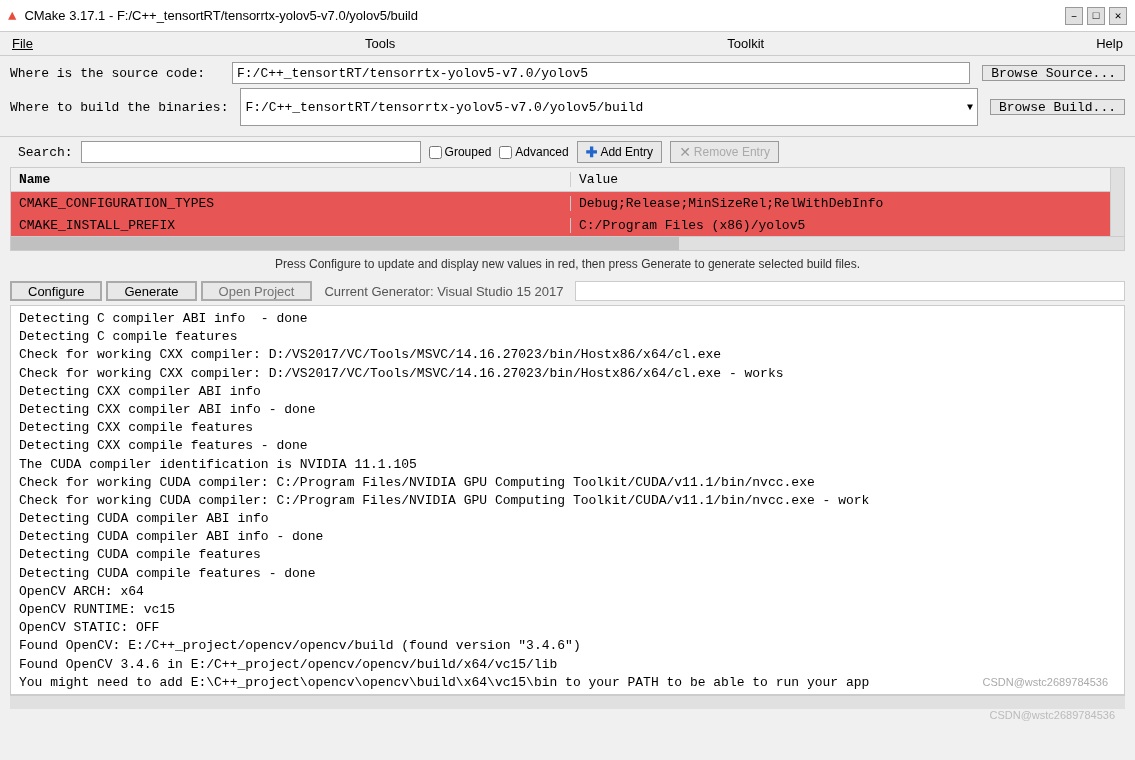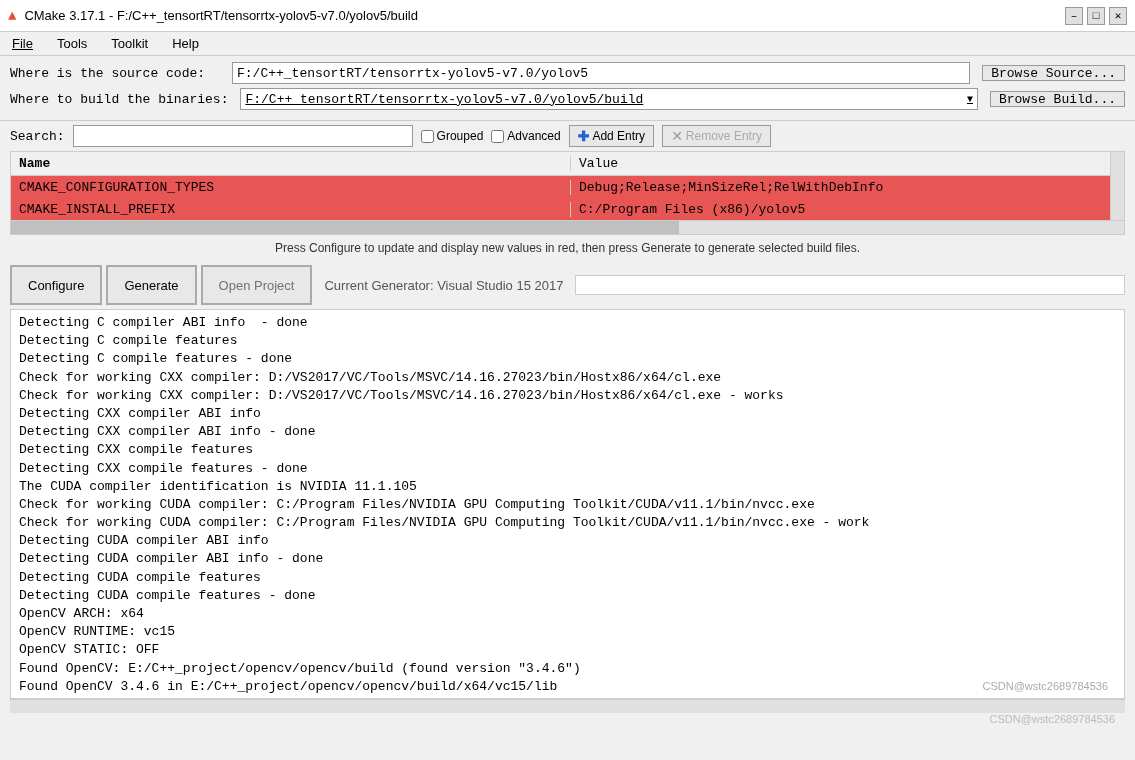--- a/index.html
+++ b/index.html
@@ -42,20 +42,21 @@
       font-size: 11px;
     }
     .menu-bar {
       background: #f0f0f0;
       display: flex;
       padding: 2px 8px;
       gap: 16px;
       height: 24px;
       align-items: center;
       border-bottom: 1px solid #ccc;
+      justify-content: space-between;
     }
     .menu-item {
       font-family: Arial, sans-serif;
       font-size: 13px;
       cursor: pointer;
       color: #000;
       padding: 0 4px;
     }
     .menu-item:first-child { text-decoration: underline; }
     .form-area {
@@ -79,47 +80,47 @@
       flex: 1;
       height: 22px;
       border: 1px solid #999;
       background: #fff;
       padding: 1px 4px;
       font-family: 'Courier New', Courier, monospace;
       font-size: 13px;
     }
     .form-input-dropdown {
       flex: 1;
-      height: 22px;
+      height: 38px;
       border: 1px solid #999;
       background: #fff;
       padding: 1px 4px;
       font-family: 'Courier New', Courier, monospace;
       font-size: 13px;
       display: flex;
       align-items: center;
       justify-content: space-between;
-      text-decoration: underline;
     }
     .browse-btn {
       height: 16px;
       padding: 0 8px;
       border: 1px solid #999;
       background: #e8e8e8;
       cursor: pointer;
       font-family: 'Courier New', Courier, monospace;
       font-size: 13px;
       white-space: nowrap;
     }
     .toolbar-row {
       display: flex;
       align-items: center;
       padding: 4px 10px;
       gap: 8px;
       background: #f0f0f0;
+      margin-left: 8px;
     }
     .search-label {
       font-family: 'Courier New', Courier, monospace;
       font-size: 13px;
     }
     .search-input {
       height: 22px;
       border: 1px solid #999;
       background: #fff;
       width: 340px;
@@ -224,21 +225,21 @@
       padding: 6px 10px;
       color: #333;
     }
     .button-row {
       display: flex;
       align-items: center;
       padding: 4px 10px;
       gap: 4px;
     }
     .main-btn {
-      height: 40px;
+      height: 20px;
       padding: 0 16px;
       border: 2px solid #aaa;
       background: #e8e8e8;
       cursor: pointer;
       font-family: Arial, sans-serif;
       font-size: 13px;
     }
     .generator-text {
       font-family: Arial, sans-serif;
       font-size: 13px;
@@ -369,21 +370,20 @@
   <button class="main-btn">Configure</button>
   <button class="main-btn">Generate</button>
   <button class="main-btn" style="color:#737373;">Open Project</button>
   <span class="generator-text">Current Generator: Visual Studio 15 2017</span>
   <div class="progress-bar"></div>
 </div>
 
 <div class="output-area" id="output-area">
 <div class="output-line">Detecting C compiler ABI info  - done</div>
     <div class="output-line">Detecting C compile features</div>
-    <div class="output-line">Detecting C compile features - done</div>
     <div class="output-line">Check for working CXX compiler: D:/VS2017/VC/Tools/MSVC/14.16.27023/bin/Hostx86/x64/cl.exe</div>
     <div class="output-line">Check for working CXX compiler: D:/VS2017/VC/Tools/MSVC/14.16.27023/bin/Hostx86/x64/cl.exe - works</div>
     <div class="output-line">Detecting CXX compiler ABI info</div>
     <div class="output-line">Detecting CXX compiler ABI info - done</div>
     <div class="output-line">Detecting CXX compile features</div>
     <div class="output-line">Detecting CXX compile features - done</div>
     <div class="output-line">The CUDA compiler identification is NVIDIA 11.1.105</div>
     <div class="output-line">Check for working CUDA compiler: C:/Program Files/NVIDIA GPU Computing Toolkit/CUDA/v11.1/bin/nvcc.exe</div>
     <div class="output-line">Check for working CUDA compiler: C:/Program Files/NVIDIA GPU Computing Toolkit/CUDA/v11.1/bin/nvcc.exe - work</div>
     <div class="output-line">Detecting CUDA compiler ABI info</div>

